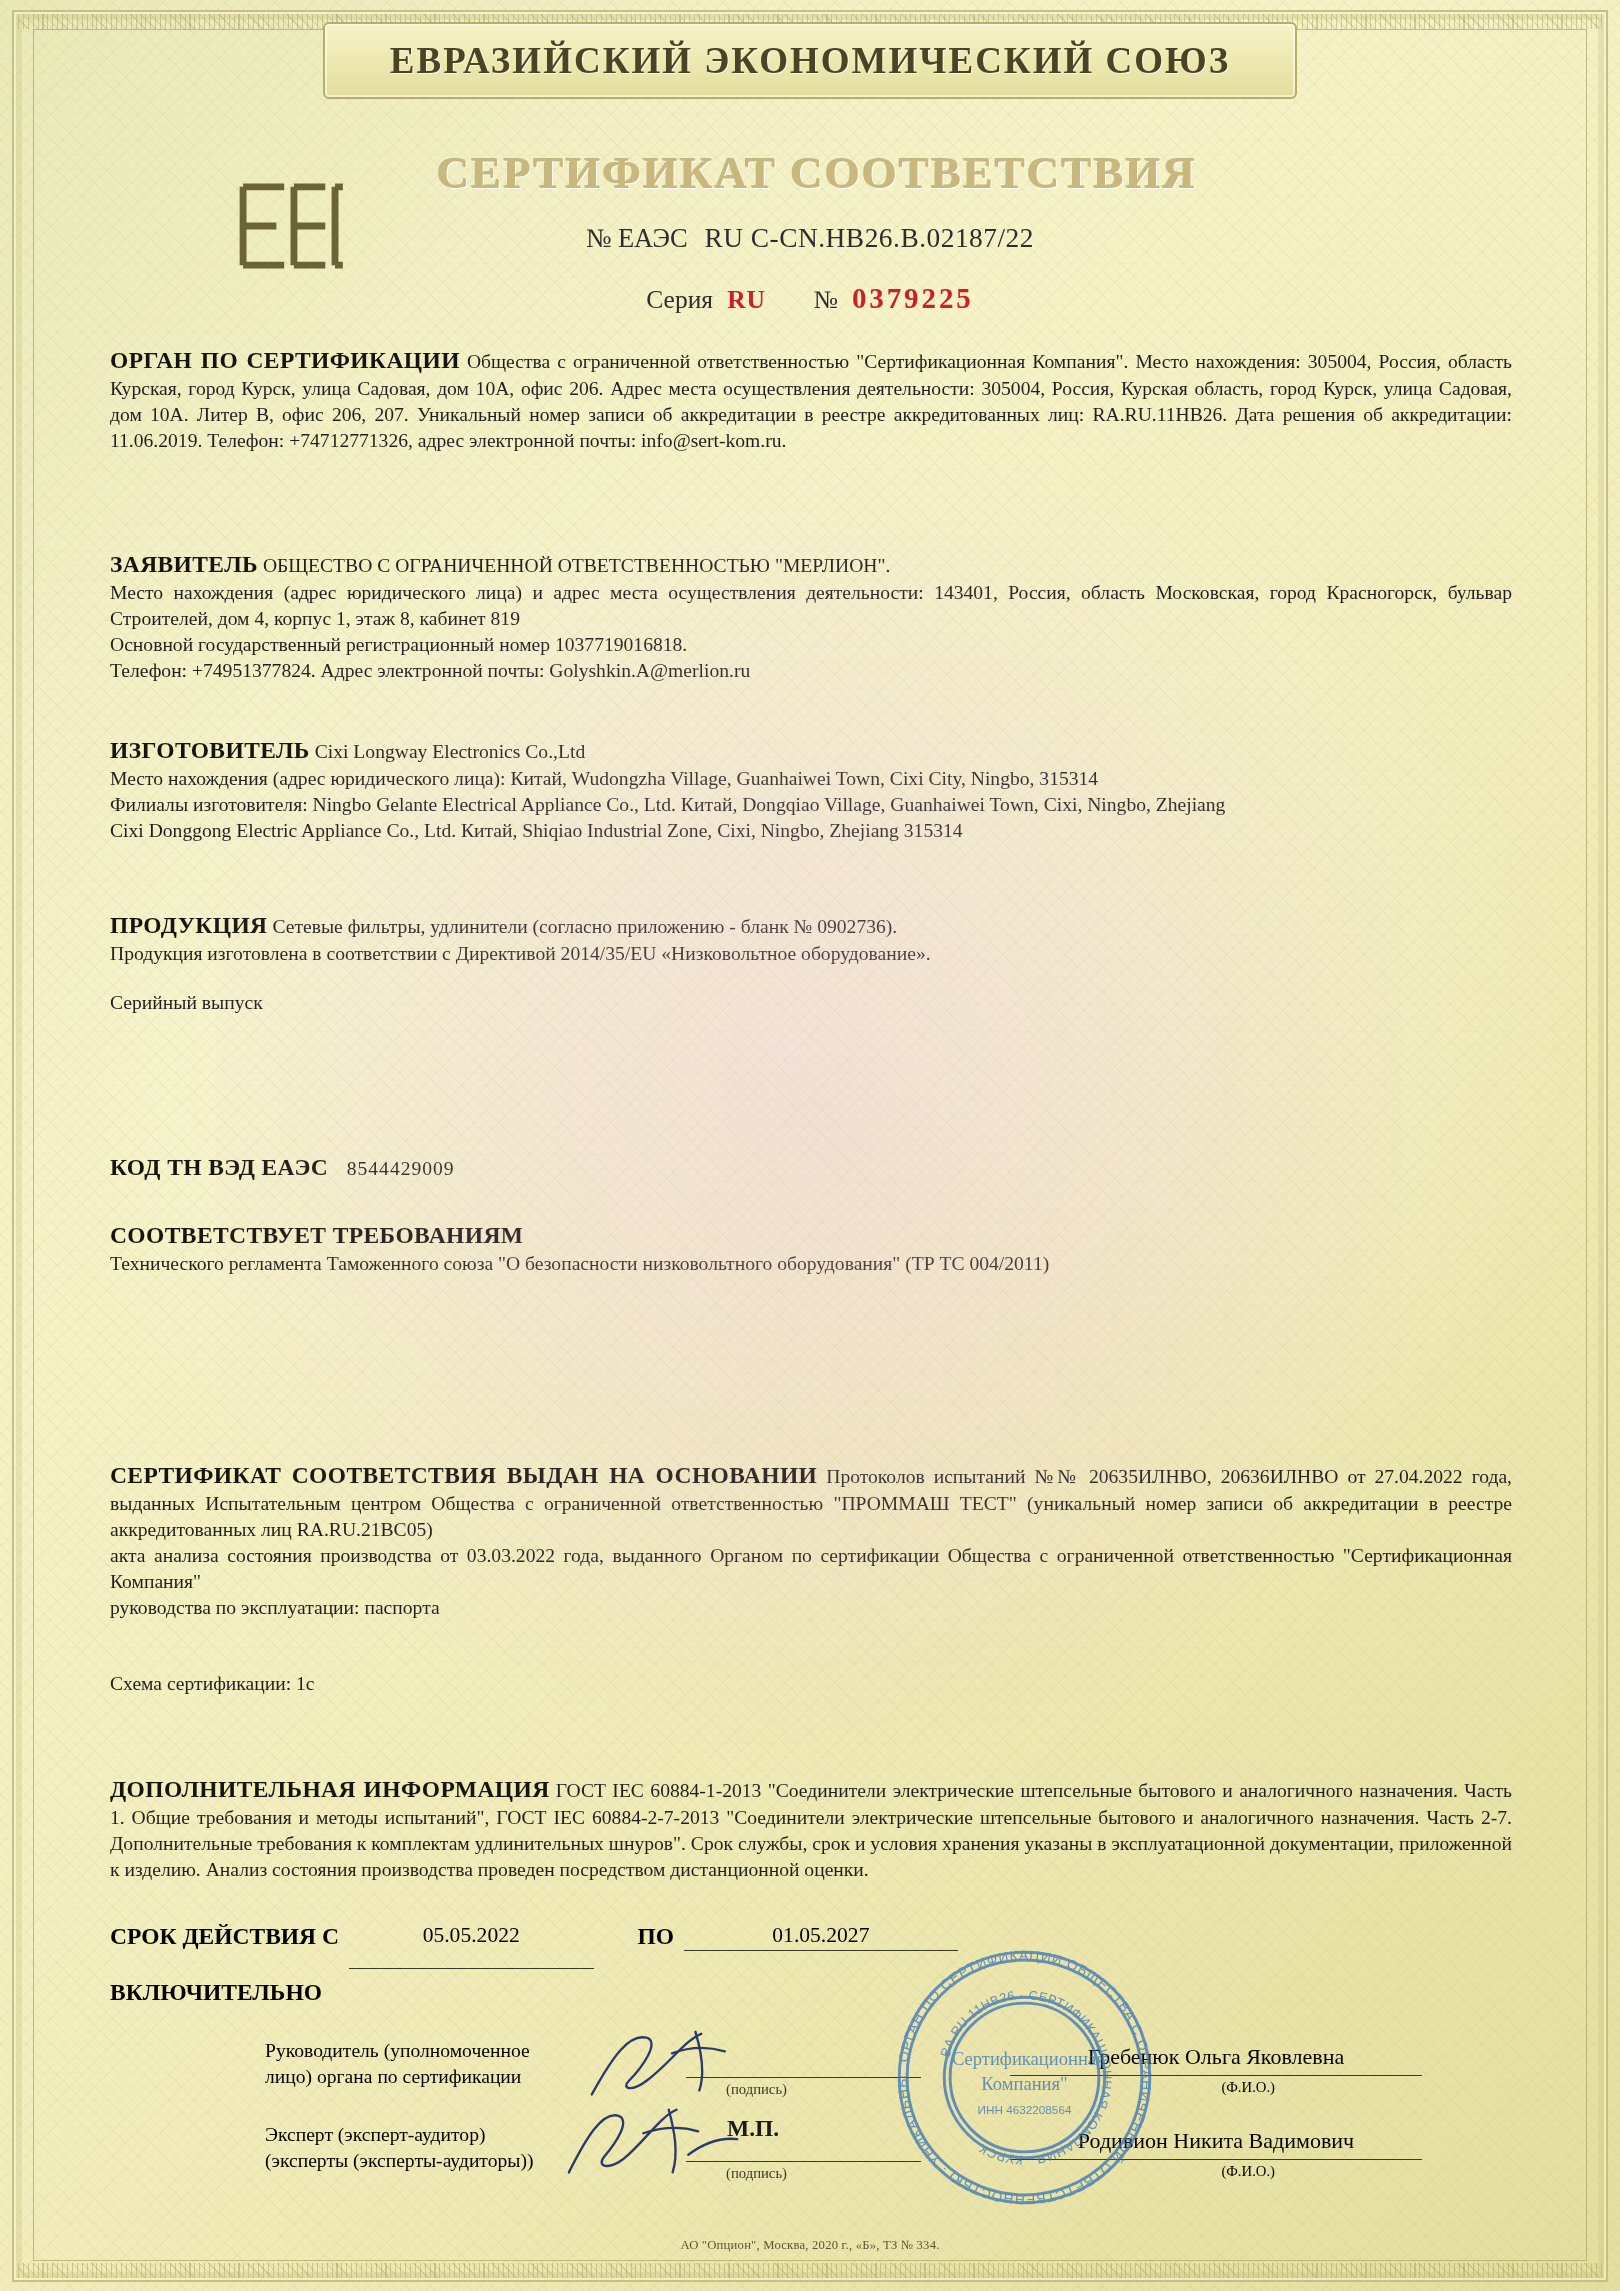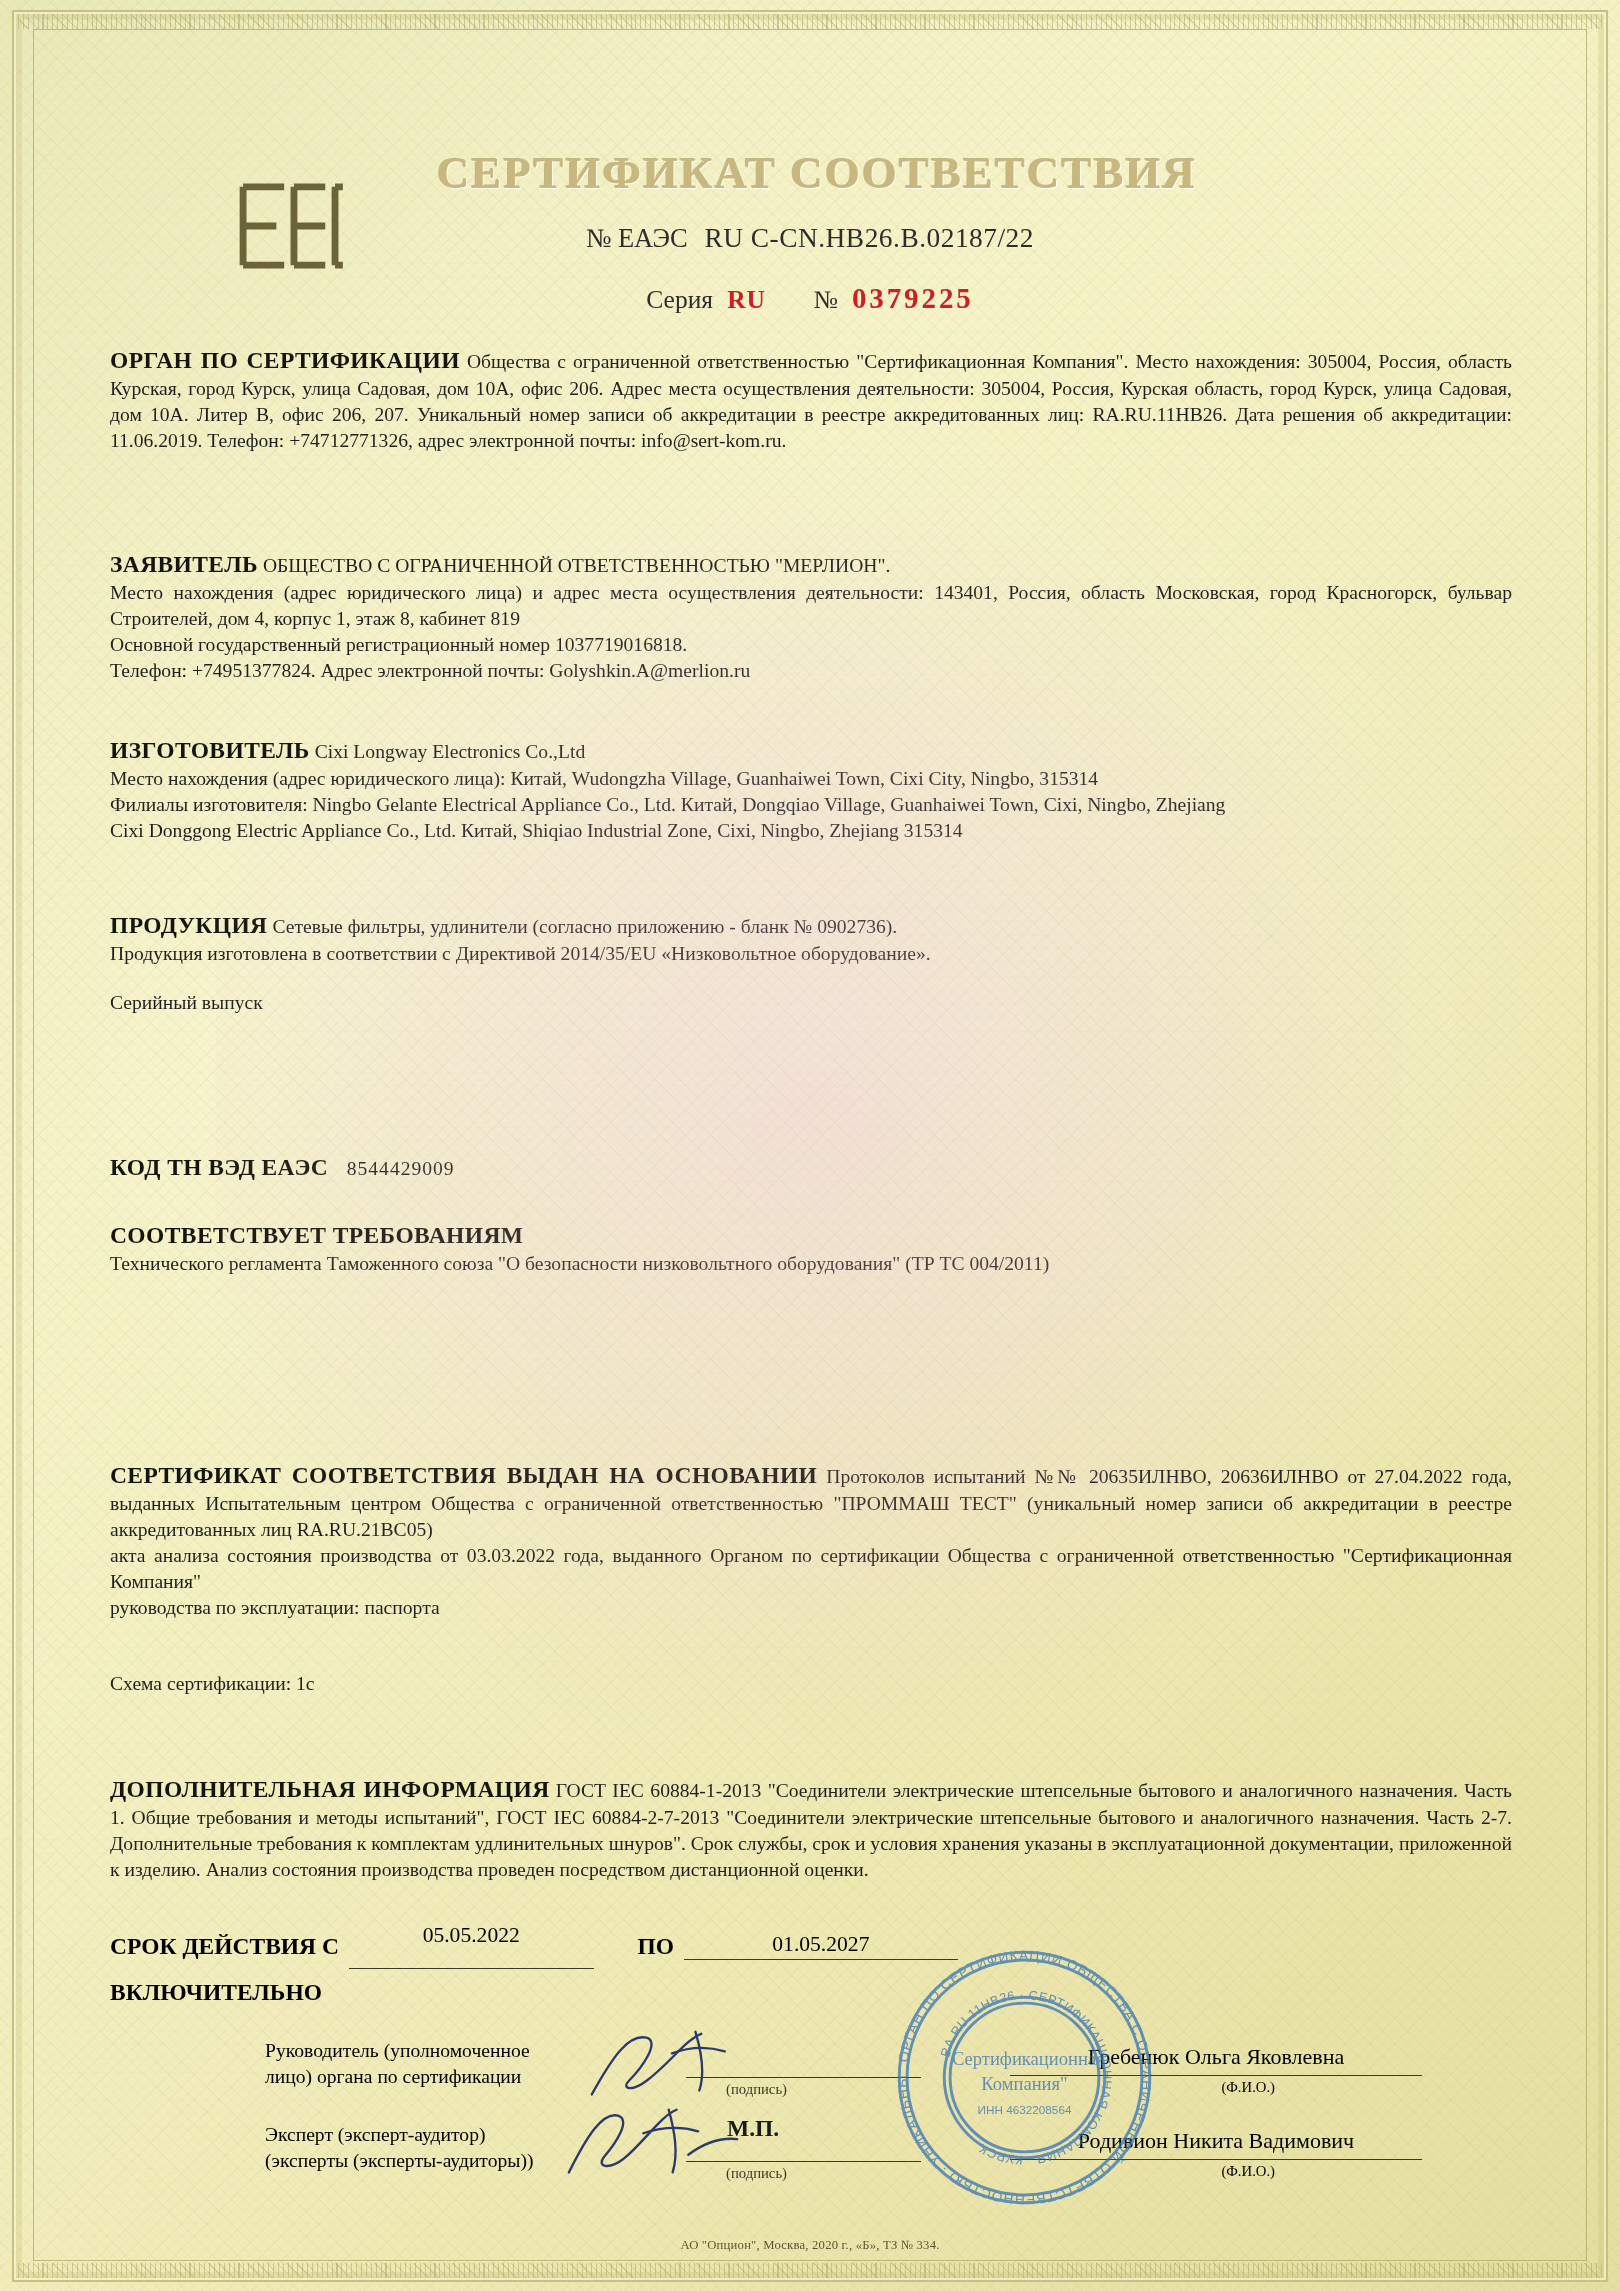--- a/index.html
+++ b/index.html
@@ -211,21 +211,21 @@
 
   
   .validity {
     position: absolute;
     left: 110px;
     top: 1923px;
     width: 1402px;
   }
   .validity .row1 {
     display: flex;
-    align-items: center;
+    align-items: flex-start;
     font-size: 23.5px;
     font-weight: bold;
   }
   .validity .lbl-from { white-space: nowrap; }
   .validity .date-from {
     display: inline-block;
     width: 245px;
     text-align: center;
     font-weight: normal;
     font-size: 21.6px;
@@ -348,20 +348,23 @@
 <body>
 
 <div class="page">
   <div class="guilloche-band band-top"></div>
   <div class="guilloche-band band-bottom"></div>
   <div class="outer-frame"></div>
   <div class="inner-frame"></div>
 
   <div class="content">
 
+    <div class="eaes-banner">
+      <div class="txt">ЕВРАЗИЙСКИЙ ЭКОНОМИЧЕСКИЙ СОЮЗ</div>
+    </div>
 
     <div class="eac-mark">
       <svg width="118" height="90" viewBox="0 0 120 92" aria-hidden="true">
         <g fill="none" stroke="#6b6438" stroke-width="7">
           <path d="M10 6 H52 M10 6 V86 M10 46 H44 M10 86 H52"></path>
           <path d="M62 6 V86 M62 46 H94 M62 6 L94 6 M62 86 L94 86"></path>
           <path d="M104 6 H112 M104 6 V86 M104 86 H112"></path>
         </g>
       </svg>
     </div>

